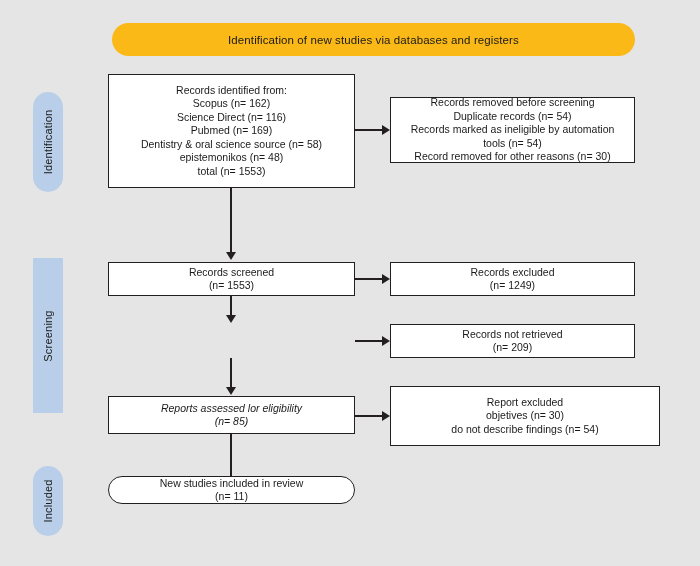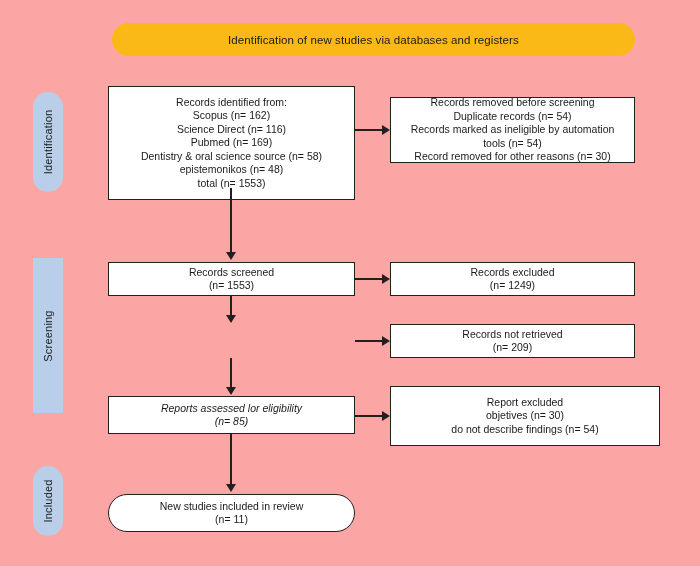--- a/index.html
+++ b/index.html
@@ -8,21 +8,21 @@
     background: #ffffff;
   }
   body {
     font-family: "Liberation Sans", sans-serif;
     color: #1a1a1a;
   }
   #canvas {
     position: relative;
     width: 700px;
     height: 566px;
-    background: #fca5a5;
+    background: #e5e5e5;
     overflow: hidden;
   }
 
   
   .banner {
     position: absolute;
     left: 112px;
     top: 23px;
     width: 523px;
     height: 33px;
@@ -76,29 +76,29 @@
     text-align: center;
     padding: 2px 6px;
   }
   .box-text {
     font-size: 10.5px;
     line-height: 13.5px;
     color: #1a1a1a;
     white-space: pre-line;
   }
 
-  #box-identified      { left: 108px; top: 74px;  width: 247px; height: 114px; margin-top: 12px; }
+  #box-identified      { left: 108px; top: 74px;  width: 247px; height: 114px; }
   #box-removed         { left: 390px; top: 97px;  width: 245px; height: 66px;  }
   #box-screened        { left: 108px; top: 262px; width: 247px; height: 34px;  }
   #box-excluded        { left: 390px; top: 262px; width: 245px; height: 34px; align-items: center;  }
   #box-sought          { left: 108px; top: 324px; width: 247px; height: 34px;  }
   #box-not-retrieved   { left: 390px; top: 324px; width: 245px; height: 34px;  }
   #box-assessed        { left: 108px; top: 396px; width: 247px; height: 38px; font-style: italic;  }
   #box-report-excluded { left: 390px; top: 386px; width: 270px; height: 60px;  }
-  #box-included        { left: 108px; top: 494px; width: 247px; height: 38px; border-radius: 21px;  }
+  #box-included        { left: 108px; top: 476px; width: 247px; height: 28px; border-radius: 21px;  }
 
   
   .vline {
     position: absolute;
     width: 2px;
     background: #231f20;
   }
   .hline {
     position: absolute;
     height: 2px;

